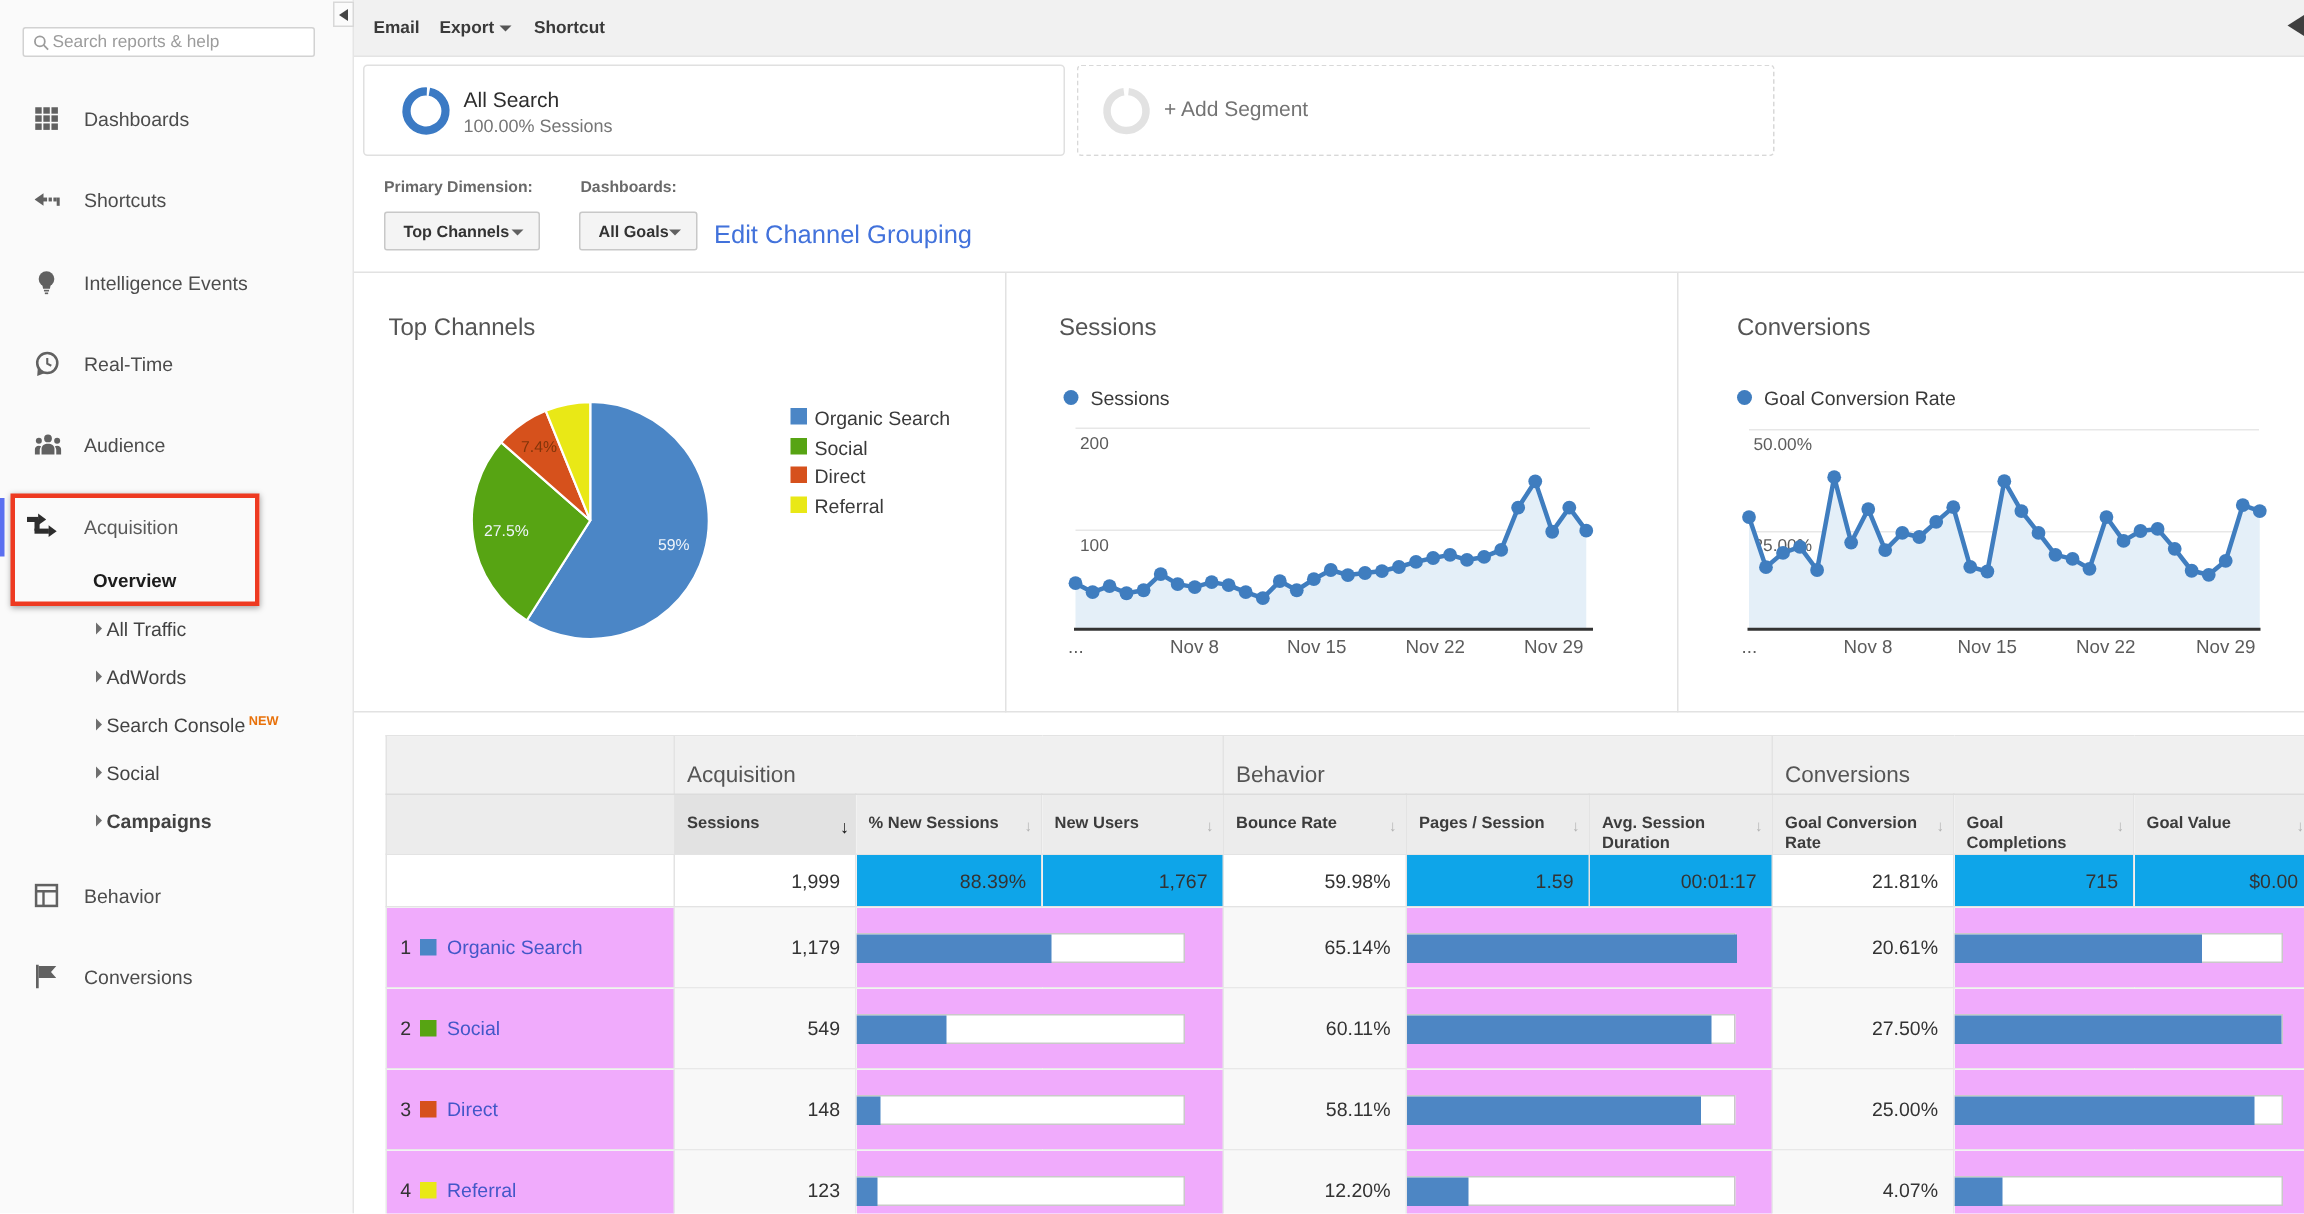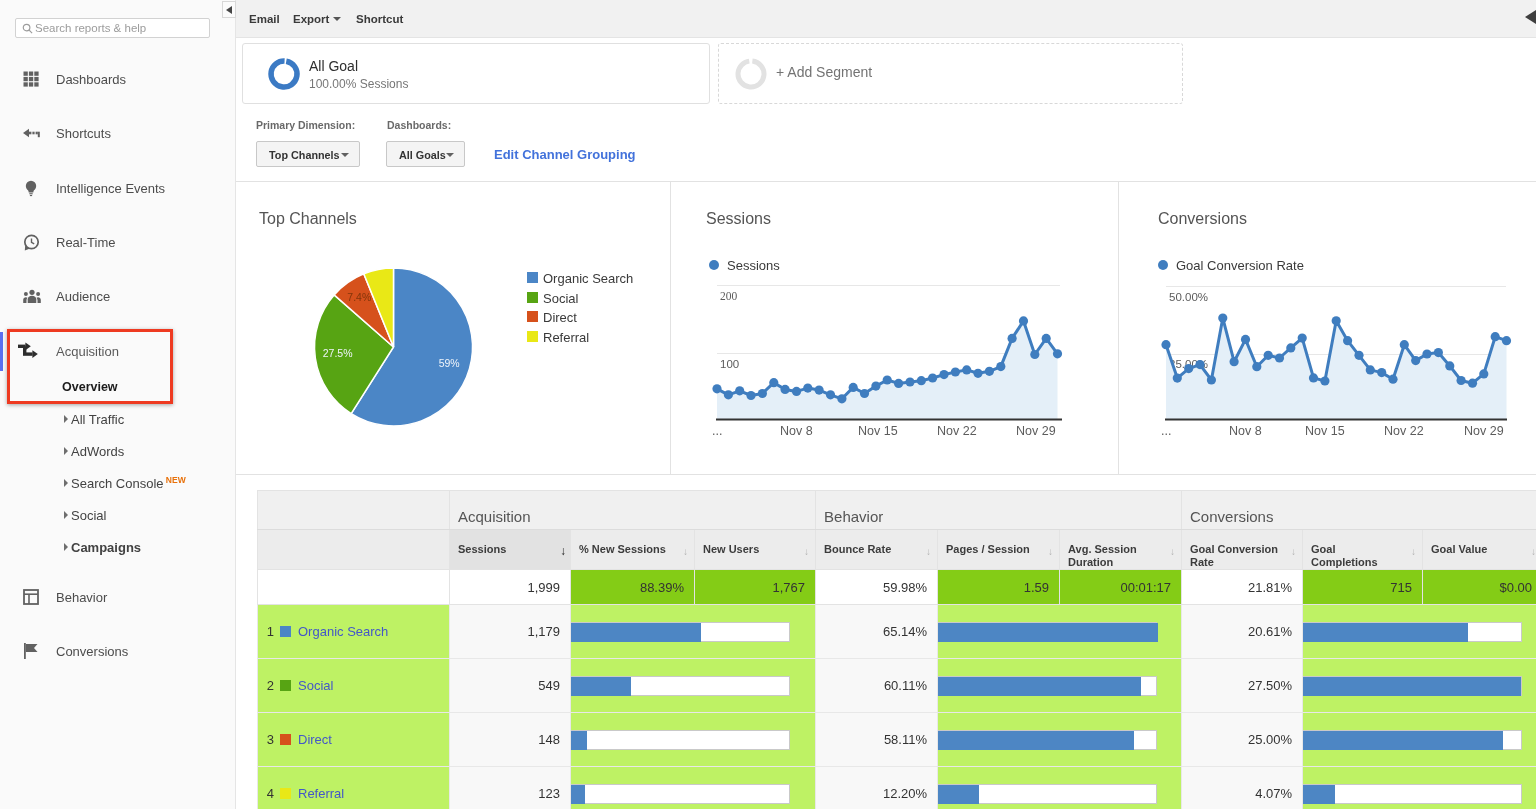--- a/index.html
+++ b/index.html
@@ -54,23 +54,23 @@
 .aylbl { position:absolute; font-size:11.5px; color:#5c5c5c; }
 
 
 #dtable { position:absolute; left:257px; top:490px; border-collapse:collapse; table-layout:fixed; width:1286px; }
 #dtable td { border:1px solid #e3e3e3; font-size:13px; color:#333; overflow:hidden; white-space:nowrap; }
 #dtable tr.ghdr td { height:39px; background:#f0f0f0; font-size:15px; color:#555;
   padding:0 0 4px 8px; border-bottom:1px solid #dcdcdc; vertical-align:bottom; }
 #dtable tr.chdr td { height:40px; background:#ececec; font-size:11px; font-weight:bold; color:#3c3c3c;
   padding:13px 14px 0 8px; vertical-align:top; position:relative; white-space:normal; line-height:1.2; }
 #dtable tr.chdr td .sarr { position:absolute; right:6px; top:16px; font-size:10px; color:#b3b3b3; font-weight:normal; }
-#dtable tr.totals td { height:35px; text-align:right; padding-right:10px; background:#84cc16; }
+#dtable tr.totals td { height:35px; text-align:right; padding-right:10px; background:#0ea5e9; }
 #dtable tr.totals td.w { background:#fff; }
-#dtable tr.drow td { height:54px; background:#bef264; border-color:#e8e8e8; }
+#dtable tr.drow td { height:54px; background:#f0abfc; border-color:#e8e8e8; }
 #dtable td.shade { background:#f8f8f8 !important; }
 #dtable td.num { text-align:right; padding-right:10px; }
 .barbox { position:relative; margin-left:-1px; width:220px; height:20px;
   border:1px solid #c9c9c9; background:#fff; }
 .barfill { position:absolute; left:0; top:0; height:19px; background:#4d86c4; }
 .rank { display:inline-block; width:14px; text-align:right; margin-left:2px; color:#333; }
 .lsq { display:inline-block; width:11px; height:11px; margin:0 7px 0 6px; vertical-align:-1px; }
 .rlink { color:#4357c8; }
 </style>
 </head>
@@ -177,41 +177,41 @@
   <div style="position:absolute;left:97px;top:17px;width:0;height:0;border-top:4px solid #555;border-left:4px solid transparent;border-right:4px solid transparent;"></div>
   <div class="tbtx" style="left:120px;">Shortcut</div>
 </div>
 <div id="collapsebtn"></div>
 <div id="rightarrow"></div>
 
 <div id="segcard">
   <svg style="position:absolute;left:24px;top:13px" width="34" height="34" viewBox="0 0 34 34">
     <circle cx="17" cy="17" r="13" fill="none" stroke="#3b7ac4" stroke-width="5.5" stroke-dasharray="79.4 2.3" transform="rotate(-80 17 17)"></circle>
   </svg>
-  <div style="position:absolute;left:66px;top:14px;font-size:14px;color:#2e2e2e;">All Goal</div>
+  <div style="position:absolute;left:66px;top:14px;font-size:14px;color:#2e2e2e;">All Search</div>
   <div style="position:absolute;left:66px;top:33px;font-size:12px;color:#767676;">100.00% Sessions</div>
 </div>
 <div id="addseg">
   <svg style="position:absolute;left:15px;top:13px" width="34" height="34" viewBox="0 0 34 34">
     <circle cx="17" cy="17" r="13" fill="none" stroke="#e2e2e2" stroke-width="5" stroke-dasharray="78 4" transform="rotate(-84 17 17)"></circle>
   </svg>
   <div style="position:absolute;left:57px;top:20px;font-size:14px;color:#737373;">+ Add Segment</div>
 </div>
 
 <div class="lbl" style="left:256px;top:119px;">Primary Dimension:</div>
 <div class="lbl" style="left:387px;top:119px;">Dashboards:</div>
 <div class="btn" style="left:256px;top:141px;width:104px;">
     <span style="position:absolute;left:12px;top:7px;">Top Channels</span>
     <span class="caret"></span>
   </div>
 <div class="btn" style="left:386px;top:141px;width:79px;">
     <span style="position:absolute;left:12px;top:7px;">All Goals</span>
     <span class="caret"></span>
   </div>
-<div style="position:absolute;left:494px;top:147px;font-size:13px;color:#4272db;font-weight:bold;">Edit Channel Grouping</div>
+<div style="position:absolute;left:476px;top:147px;font-size:17px;color:#4272db;">Edit Channel Grouping</div>
 
 <div id="charts">
   <div class="vline" style="left:434px;"></div>
   <div class="vline" style="left:882px;"></div>
 </div>
 
 <div class="ptitle" style="left:259px;top:210px;">Top Channels</div>
 <div class="ptitle" style="left:706px;top:210px;">Sessions</div>
 <div class="ptitle" style="left:1158px;top:210px;">Conversions</div>
 
@@ -270,21 +270,21 @@
       <circle cx="330.8" cy="185.6" r="4.6"></circle>
       <circle cx="342.1" cy="157.4" r="4.6"></circle>
       <circle cx="353.5" cy="139.9" r="4.6"></circle>
       <circle cx="364.8" cy="173.5" r="4.6"></circle>
       <circle cx="376.2" cy="157.4" r="4.6"></circle>
       <circle cx="387.5" cy="172.8" r="4.6"></circle>
     </g>
   <line x1="46" y1="238.5" x2="392" y2="238.5" stroke="#333" stroke-width="2"></line>
 </svg>
 <div class="legtx" style="left:727px;top:258px;">Sessions</div>
-<div class="aylbl" style="left:720px;top:290px;font-family:Liberation Serif, serif;">200</div>
+<div class="aylbl" style="left:720px;top:290px;">200</div>
 <div class="aylbl" style="left:720px;top:358px;">100</div>
 <div class="axlbl" style="left:712px;top:424px;">...</div>
 <div class="axlbl" style="left:780px;top:424px;">Nov 8</div>
 <div class="axlbl" style="left:858px;top:424px;">Nov 15</div>
 <div class="axlbl" style="left:937px;top:424px;">Nov 22</div>
 <div class="axlbl" style="left:1016px;top:424px;">Nov 29</div>
 
 <div class="aylbl" style="left:1169px;top:291px;">50.00%</div>
 <div class="aylbl" style="left:1169px;top:358px;">25.00%</div>
 <svg class="abs" style="left:1118px;top:181px;" width="418" height="293" viewBox="0 0 418 293">

